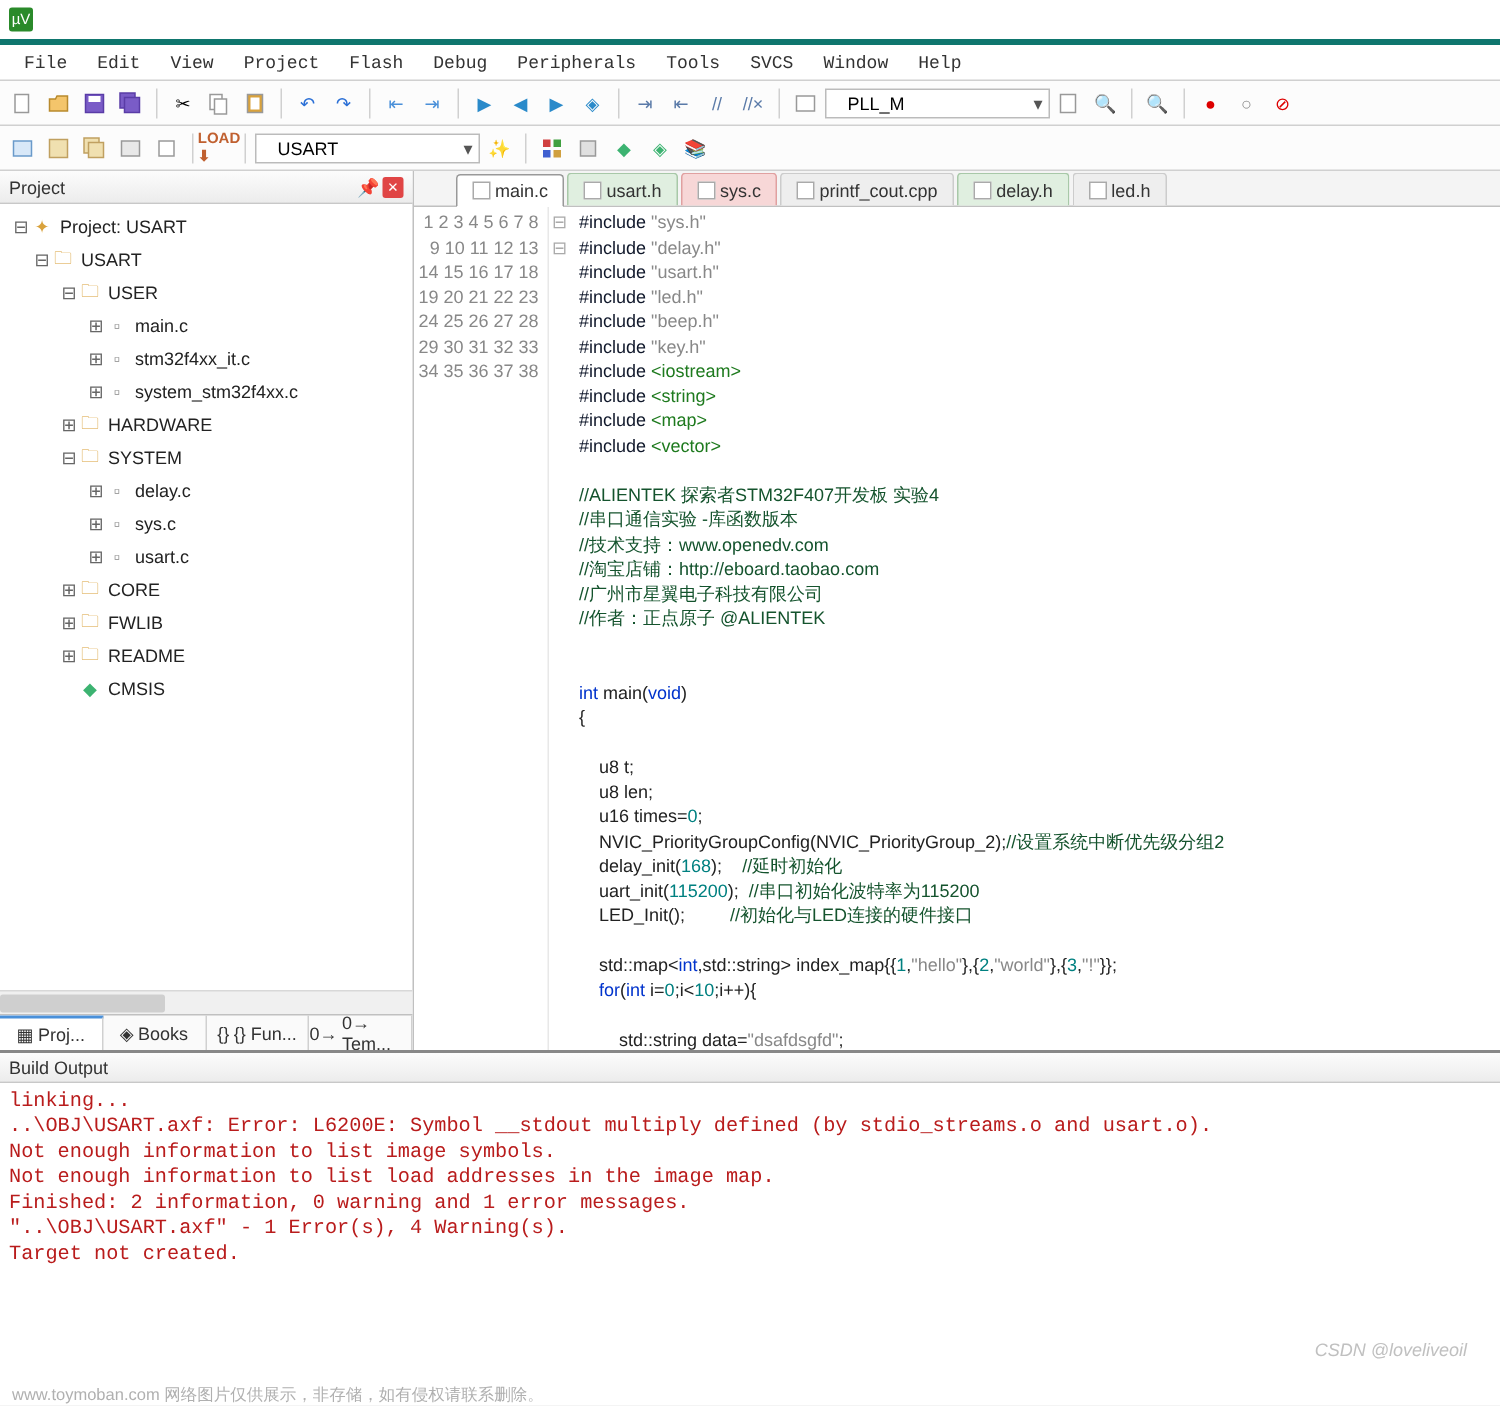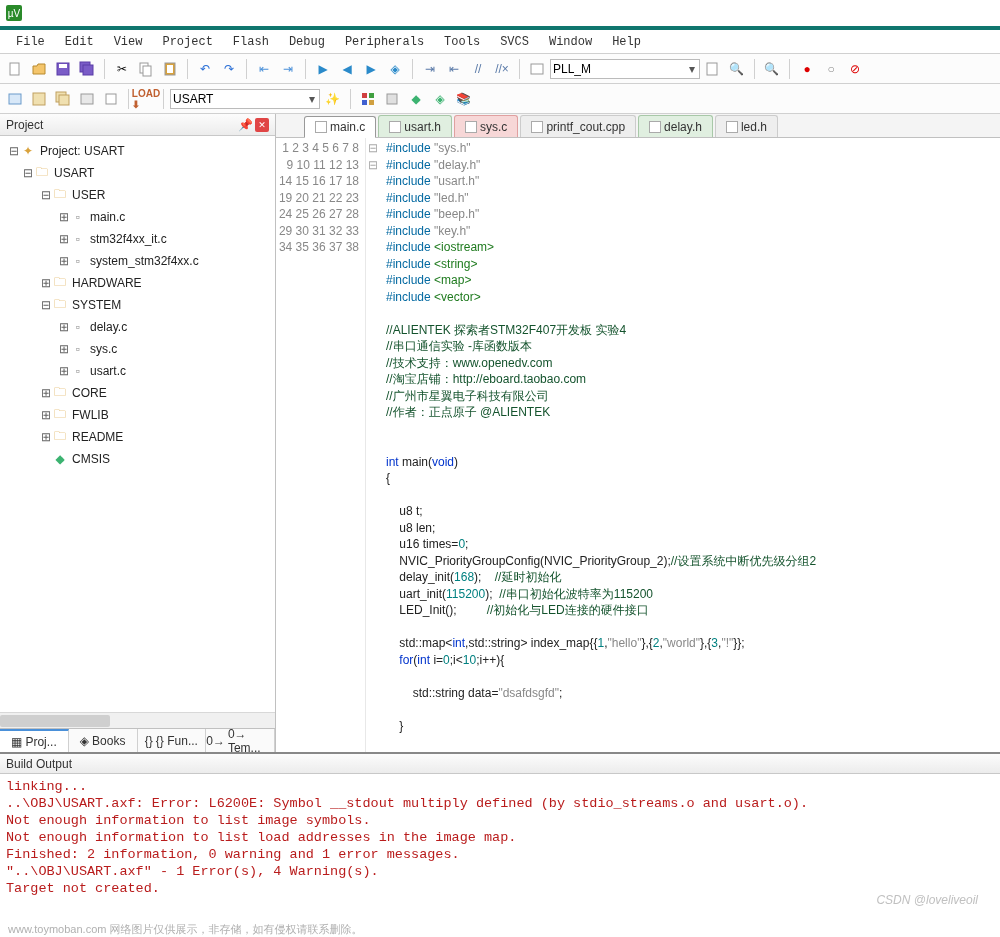--- a/index.html
+++ b/index.html
@@ -5,21 +5,21 @@
 * { margin: 0; padding: 0; box-sizing: border-box; font-family: "Segoe UI", Tahoma, sans-serif; font-size: 12px; }
 body { background: #f0f0f0; width: 1000px; height: 937px; overflow: hidden; display: flex; flex-direction: column; }
 .titlebar { background: #fff; height: 30px; display: flex; align-items: center; padding: 0 6px; border-bottom: 4px solid #0f766e; }
 .titlebar .icon-kv { width: 16px; height: 16px; background: #2a8a2a; color: #fff; font-size: 10px; display: inline-flex; align-items: center; justify-content: center; margin-right: 6px; border-radius: 2px; }
 .titlebar .title { color: #333; }
 .menubar { background: #fff; height: 24px; display: flex; align-items: center; padding: 0 6px; border-bottom: 1px solid #d0d0d0; }
 .menubar .menuitem { padding: 2px 10px; color: #333; cursor: pointer; font-family: Liberation Mono, monospace; }
 .toolbar { background: #fcfcfc; height: 30px; display: flex; align-items: center; padding: 0 4px; border-bottom: 1px solid #d0d0d0; gap: 2px; }
 .tbtn { width: 22px; height: 22px; display: inline-flex; align-items: center; justify-content: center; cursor: pointer; border-radius: 2px; }
 .tsep { width: 1px; height: 20px; background: #d0d0d0; margin: 0 4px; }
-.combo { display: inline-flex; align-items: center; border: 1px solid #bbb; background: #fff; height: 20px; padding: 0 2px 0 2px; min-width: 90px; }
+.combo { display: inline-flex; align-items: center; border: 1px solid #bbb; background: #fff; height: 20px; padding: 0 2px 0 14px; min-width: 90px; }
 .combo .carrow { margin-left: auto; padding: 0 2px; color: #555; }
 .main-split { flex: 1; display: flex; min-height: 0; }
 .project-pane { width: 276px; background: #fff; border-right: 1px solid #c0c0c0; display: flex; flex-direction: column; }
 .pane-header { height: 22px; background: linear-gradient(#fcfcfc,#ececec); border-bottom: 1px solid #c8c8c8; display: flex; align-items: center; padding: 0 6px; font-size: 11px; color: #333; }
 .pane-header .right { margin-left: auto; display: flex; gap: 2px; }
 .pin { cursor: pointer; }
 .close-x { width: 14px; height: 14px; background: #e04545; color: #fff; font-size: 9px; display: inline-flex; align-items: center; justify-content: center; border-radius: 2px; cursor: pointer; }
 .tree { flex: 1; overflow: auto; padding: 4px 0; }
 .tree-row { display: flex; align-items: center; height: 22px; padding-left: 4px; cursor: pointer; white-space: nowrap; }
 .indent { display: inline-block; }
@@ -39,27 +39,27 @@
 .filetabs { height: 24px; background: #f4f4f4; display: flex; align-items: flex-end; border-bottom: 1px solid #c0c0c0; padding-left: 28px; gap: 2px; }
 .ftab { height: 22px; display: inline-flex; align-items: center; padding: 0 10px; background: #e0efe0; border: 1px solid #a8c8a8; border-bottom: none; border-radius: 3px 3px 0 0; font-size: 11px; color: #333; cursor: pointer; gap: 3px; }
 .ftab.active { background: #fff; border-color: #999; border-bottom: 1px solid #fff; margin-bottom: -1px; }
 .ftab.red { background: #f7d7d7; border-color: #e0a0a0; }
 .ftab.gray { background: #eee; border-color: #ccc; }
 .ftab .fi { width: 12px; height: 12px; background: #fff; border: 1px solid #aaa; display: inline-block; }
 .code-area { flex: 1; display: flex; overflow: hidden; font-family: "Courier New", monospace; font-size: 13px; line-height: 16.5px; }
 .gutter { width: 90px; text-align: right; color: #888; padding: 2px 6px 0 0; background: #fff; border-right: 1px solid #e8e8e8; user-select: none; }
 .fold-col { width: 14px; background: #fff; padding-top: 2px; color: #aaa; text-align: center; }
 .code { flex: 1; padding: 2px 0 0 6px; white-space: pre; color: #222; overflow: hidden; }
-.kw-include { color: #0369a1; text-align: center; }
+.kw-include { color: #0f172a; text-align: center; }
 .kw-str { color: #888; }
 .kw-angle { color: #1e7a1e; }
 .kw-comment { color: #14532d; }
 .kw-blue { color: #0033cc; }
 .kw-num { color: #008080; }
-.build-pane { border-top: 2px solid #888; background: #fff; display: flex; flex-direction: column; height: 185px; }
+.build-pane { border-top: 2px solid #888; background: #fff; display: flex; flex-direction: column; height: 237px; }
 .build-header { height: 20px; background: linear-gradient(#fcfcfc,#ececec); border-bottom: 1px solid #c8c8c8; padding: 0 6px; display: flex; align-items: center; font-size: 11px; color: #333; }
 .build-body { flex: 1; padding: 4px 6px; font-family: "Courier New", monospace; font-size: 13.5px; line-height: 17px; white-space: pre; color: #b91c1c; overflow: hidden; }
 .watermark1 { position: absolute; right: 22px; bottom: 30px; color: #c0c0c0; font-size: 12px; font-style: italic; }
 .watermark2 { position: absolute; left: 8px; bottom: 0; color: #b0b0b0; font-size: 11px; }
 svg { display: block; }
 </style>
 </head>
 <body>
 
 <div class="titlebar">

